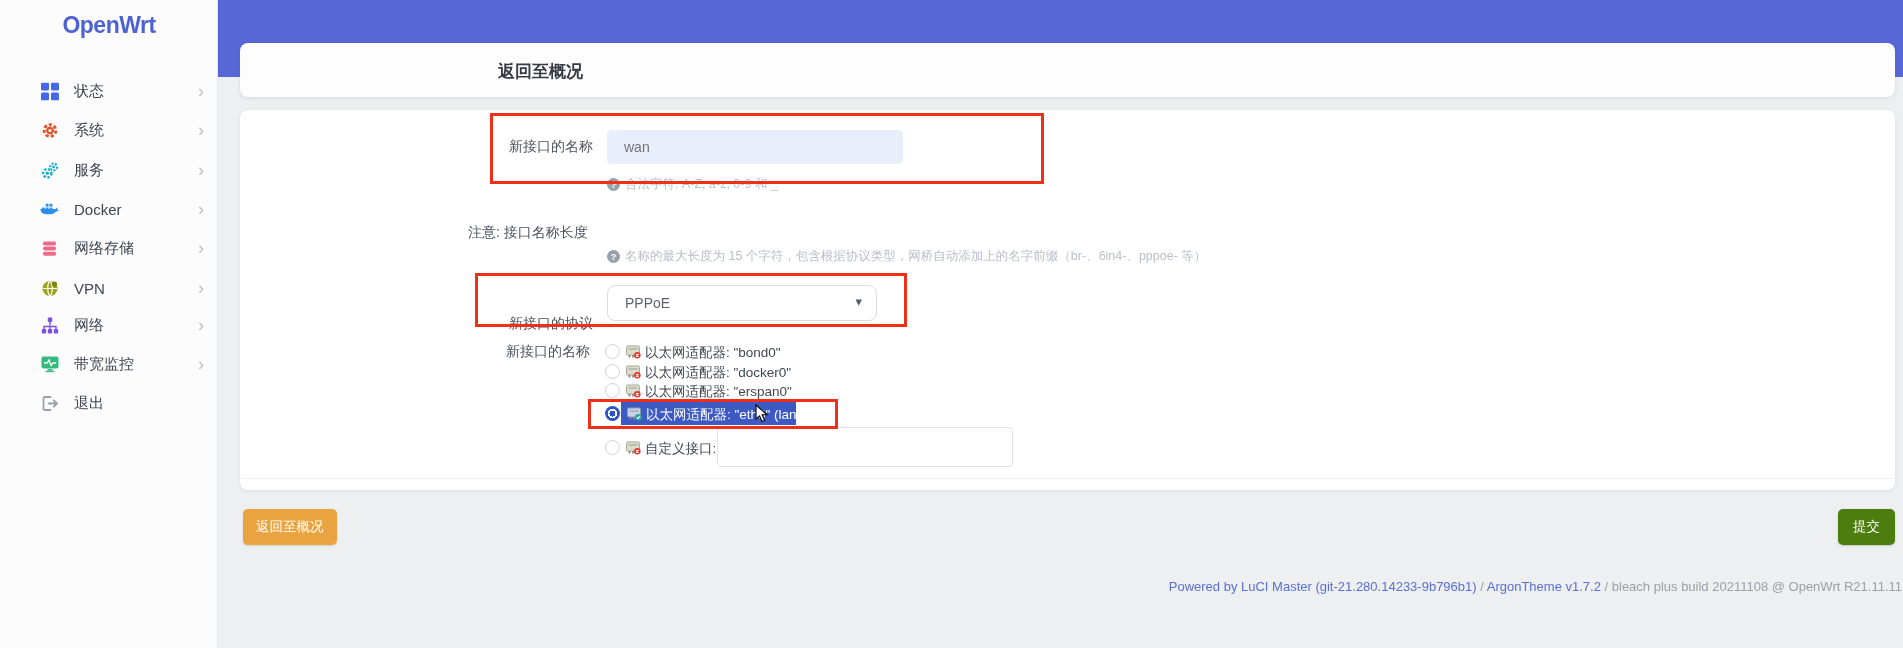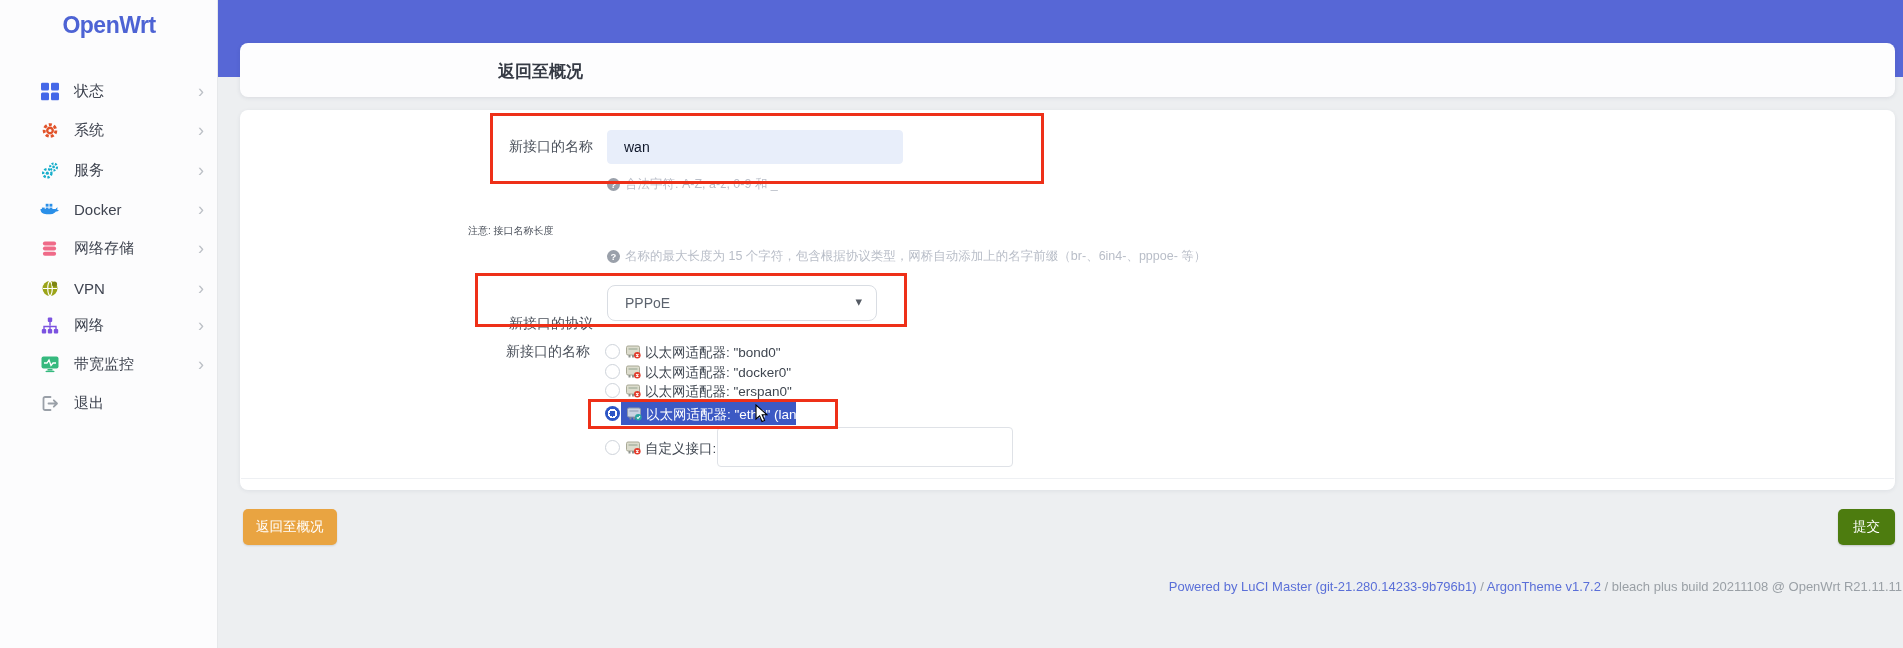--- a/index.html
+++ b/index.html
@@ -19,24 +19,24 @@
   .nav-item .chev { position:absolute; right:14px; top:50%; transform:translateY(-50%); font-size:18px; color:#bcc0c6; line-height:1; }
 
   
   .title-card { position:absolute; left:240px; top:43px; width:1655px; height:54px; background:#fdfdfe; border-radius:8px; box-shadow:0 1px 4px rgba(40,45,80,.10); z-index:2; }
   .page-title { position:absolute; left:258px; top:17px; font-size:17px; font-weight:bold; color:#363b45; }
   .content-card { position:absolute; left:240px; top:110px; width:1655px; height:380px; background:#ffffff; border-radius:8px; box-shadow:0 1px 4px rgba(40,45,80,.08); z-index:2; }
   .card-divider { position:absolute; left:241px; top:478px; width:1653px; height:1px; background:#eef0f3; z-index:3; }
 
   
   .flabel { position:absolute; width:215px; text-align:right; font-size:14px; color:#4c525c; z-index:3; white-space:nowrap; }
-  .name-input { position:absolute; left:607px; top:130px; width:296px; height:34px; background:#e8eefa; border:1px solid #e8eefa; border-radius:4px; padding:0 16px; font-size:14px; color:#0f172a; font-family:inherit; outline:none; z-index:3; }
+  .name-input { position:absolute; left:607px; top:130px; width:296px; height:34px; background:#e8eefa; border:1px solid #e8eefa; border-radius:4px; padding:0 16px; font-size:14px; color:#737373; font-family:inherit; outline:none; z-index:3; }
   .hint { position:absolute; font-size:12.5px; color:#b9bec8; white-space:nowrap; z-index:3; display:flex; align-items:center; gap:5px; }
   .qicon { display:inline-block; width:13px; height:13px; line-height:13px; border-radius:50%; background:#9aa0aa; color:#fff; font-size:9.5px; font-weight:bold; text-align:center; flex:0 0 auto; }
-  .note-label { position:absolute; left:468px; top:224px; font-size:10px; color:#4c525c; z-index:3; white-space:nowrap; }
+  .note-label { position:absolute; left:468px; top:224px; font-size:14px; color:#4c525c; z-index:3; white-space:nowrap; }
   .select { position:absolute; left:607px; top:285px; width:270px; height:36px; background:#fff; border:1px solid #d9dde3; border-radius:8px; z-index:3; cursor:pointer; }
   .select .sel-text { position:absolute; left:17px; top:9px; font-size:14px; color:#5c636e; }
   .select .sel-caret { position:absolute; right:14px; top:8px; font-size:13px; color:#555b64; }
 
   
   .radio-row { position:absolute; z-index:3; height:20px; }
   .radio { position:absolute; left:605px; width:15px; height:15px; border-radius:50%; border:1px solid #ced3da; background:#fff; }
   .radio.checked { border:none; background:radial-gradient(circle,#2d56c5 0 3px,#ffffff 3px 4.8px,#2d56c5 4.8px 8px); }
   .dev-icon { position:absolute; left:626px; }
   .dev-label { position:absolute; left:645px; font-size:13.5px; color:#3f4650; white-space:nowrap; }

